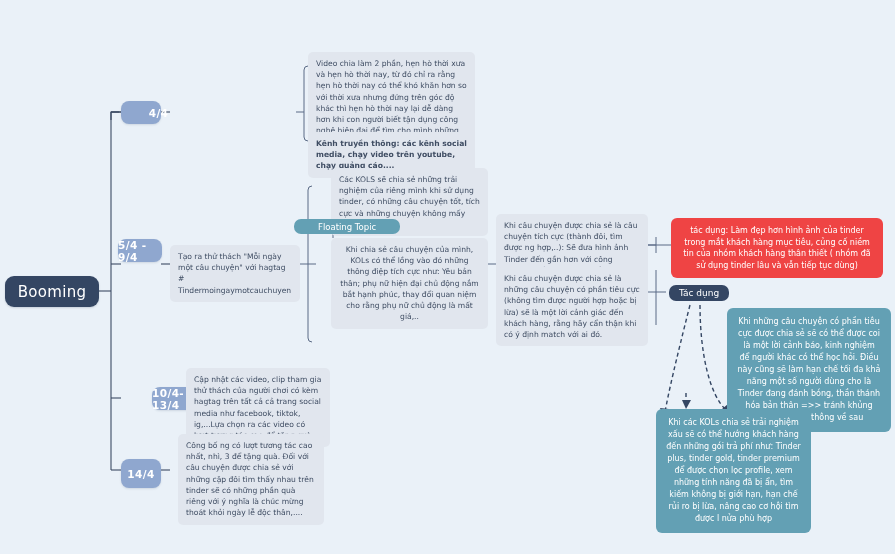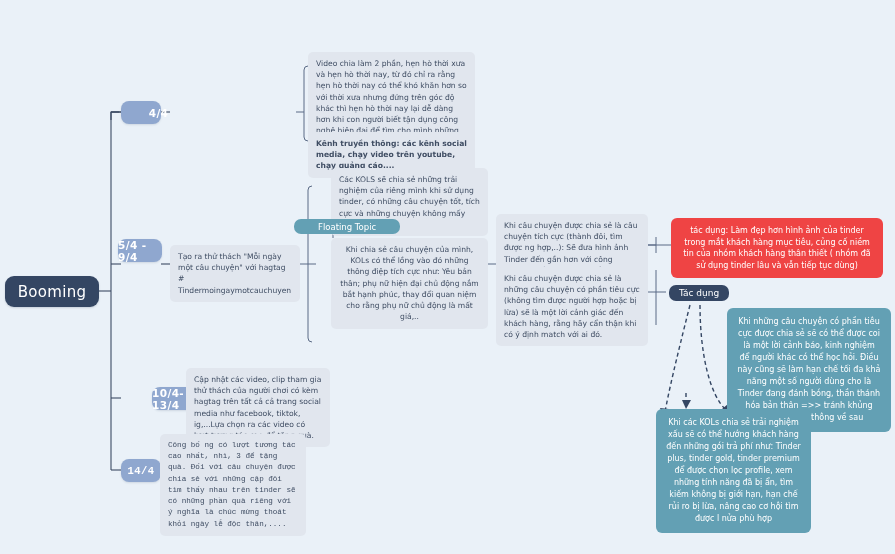--- a/index.html
+++ b/index.html
@@ -209,24 +209,24 @@
   </div>
 
 
   <div class="node date-pill" style="left:116px; top:387px; width:46px; height:23px;margin-left:36px;">
     <span>10/4-13/4</span>
   </div>
   <div class="node note" style="left:186px; top:368px; width:144px;">
     <span>Cập nhật các video, clip tham gia thử thách của người chơi có kèm hagtag trên tất cả cả trang social media như facebook, tiktok, ig,...Lựa chọn ra các video có lượt tương tác cao để tặng quà.</span>
   </div>
 
-  <div class="node date-pill" style="left:121px; top:459px; width:40px; height:23px;font-family:Liberation Mono, monospace;">
+  <div class="node date-pill" style="left:121px; top:459px; width:40px; height:29px;">
     <span>14/4</span>
   </div>
-  <div class="node note" style="left:160px; top:434px; width:146px;font-family:Liberation Mono, monospace;">
+  <div class="node note" style="left:178px; top:434px; width:146px;">
     <span>Công bố ng có lượt tương tác cao nhất, nhì, 3 để tặng quà. Đối với câu chuyện được chia sẻ với những cặp đôi tìm thấy nhau trên tinder sẽ có những phần quà riêng với ý nghĩa là chúc mừng thoát khỏi ngày lễ độc thân,....</span>
   </div>
 
   <div class="node note" style="left:496px; top:214px; width:152px;">
     <span>Khi câu chuyện được chia sẻ là câu chuyện tích cực (thành đôi, tìm được ng hợp,..): Sẽ đưa hình ảnh Tinder đến gần hơn với công chúng, phủ nhận định kiến "tinder là để tìm sgbb, tinder để tìm fwb, tinder toàn giả dối".</span>
   </div>
   <div class="node note" style="left:496px; top:267px; width:152px;">
     <span>Khi câu chuyện được chia sẻ là những câu chuyện có phần tiêu cực (không tìm được người hợp hoặc bị lừa) sẽ là một lời cảnh giác đến khách hàng, rằng hãy cẩn thận khi có ý định match với ai đó.</span>
   </div>
 

